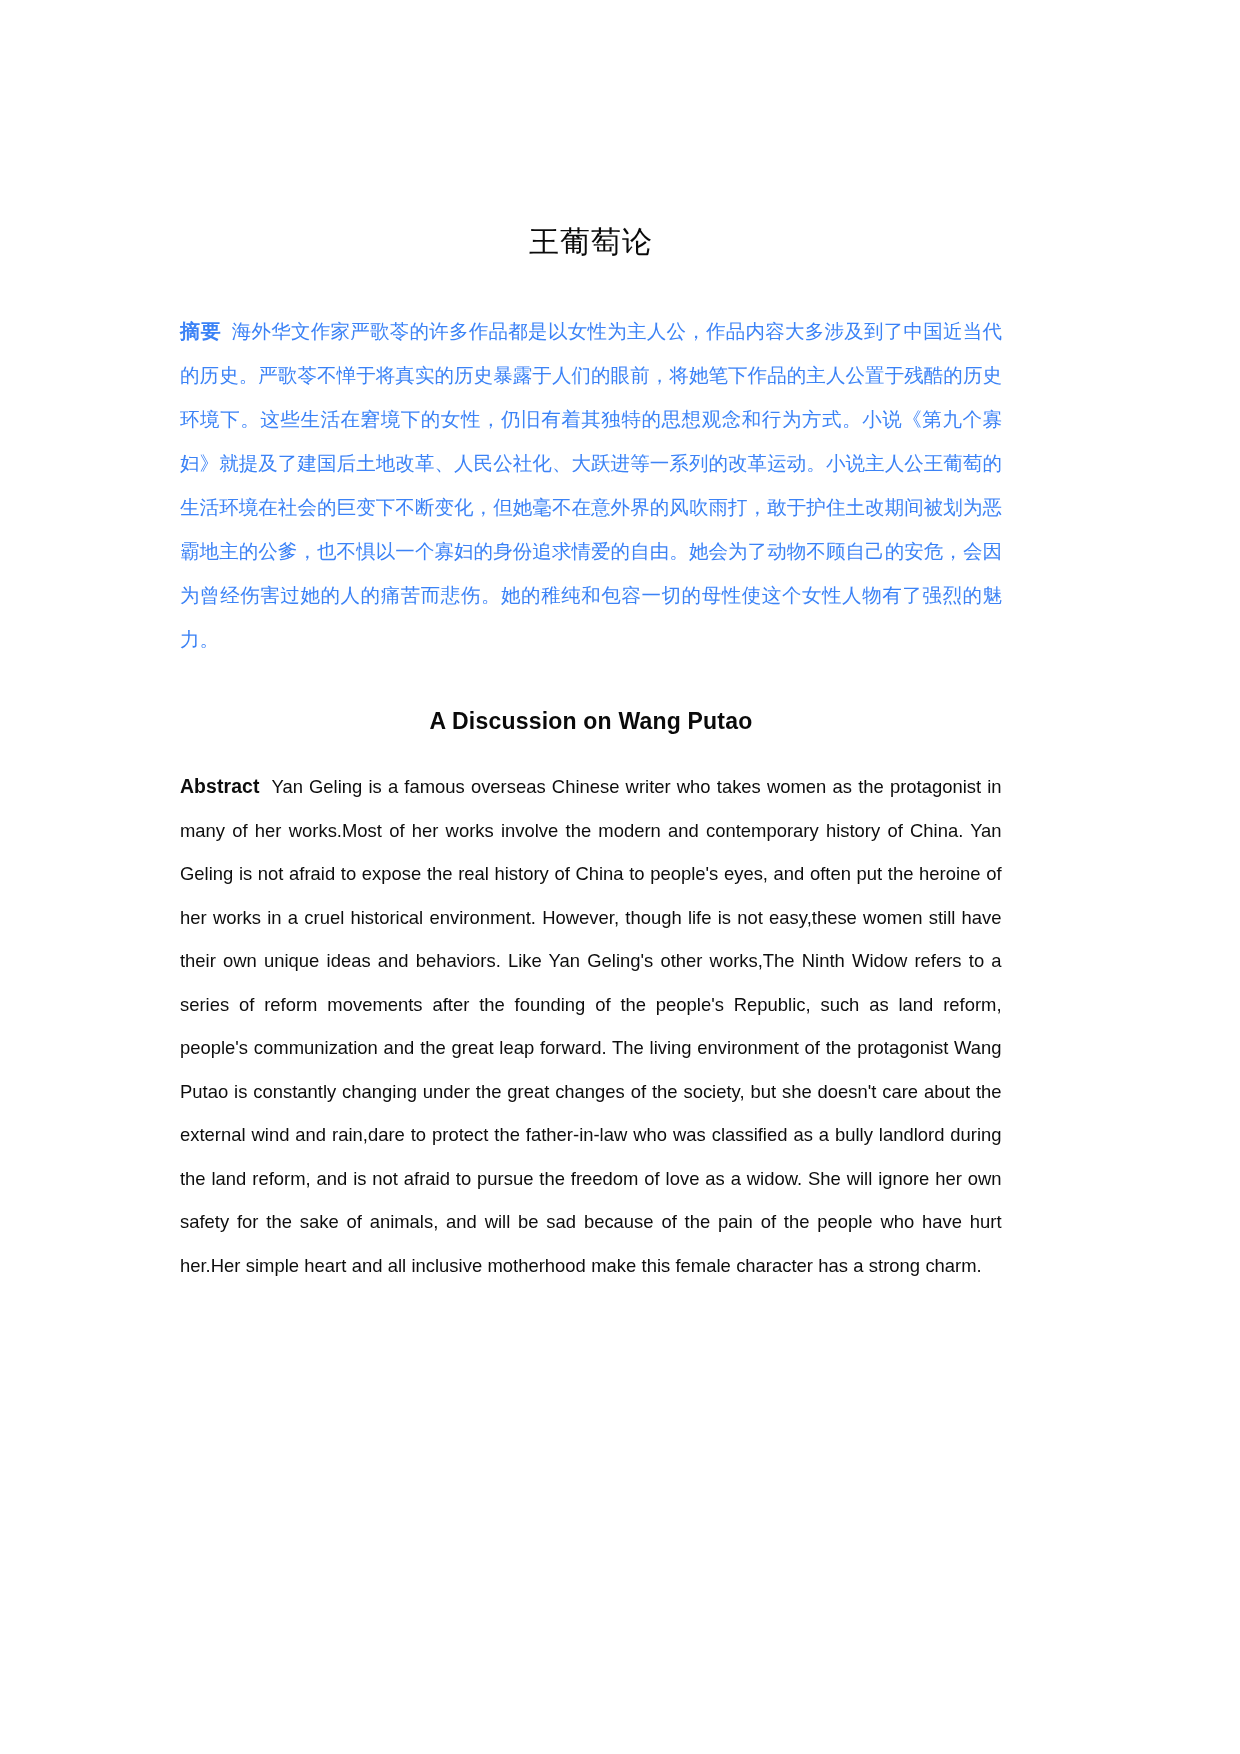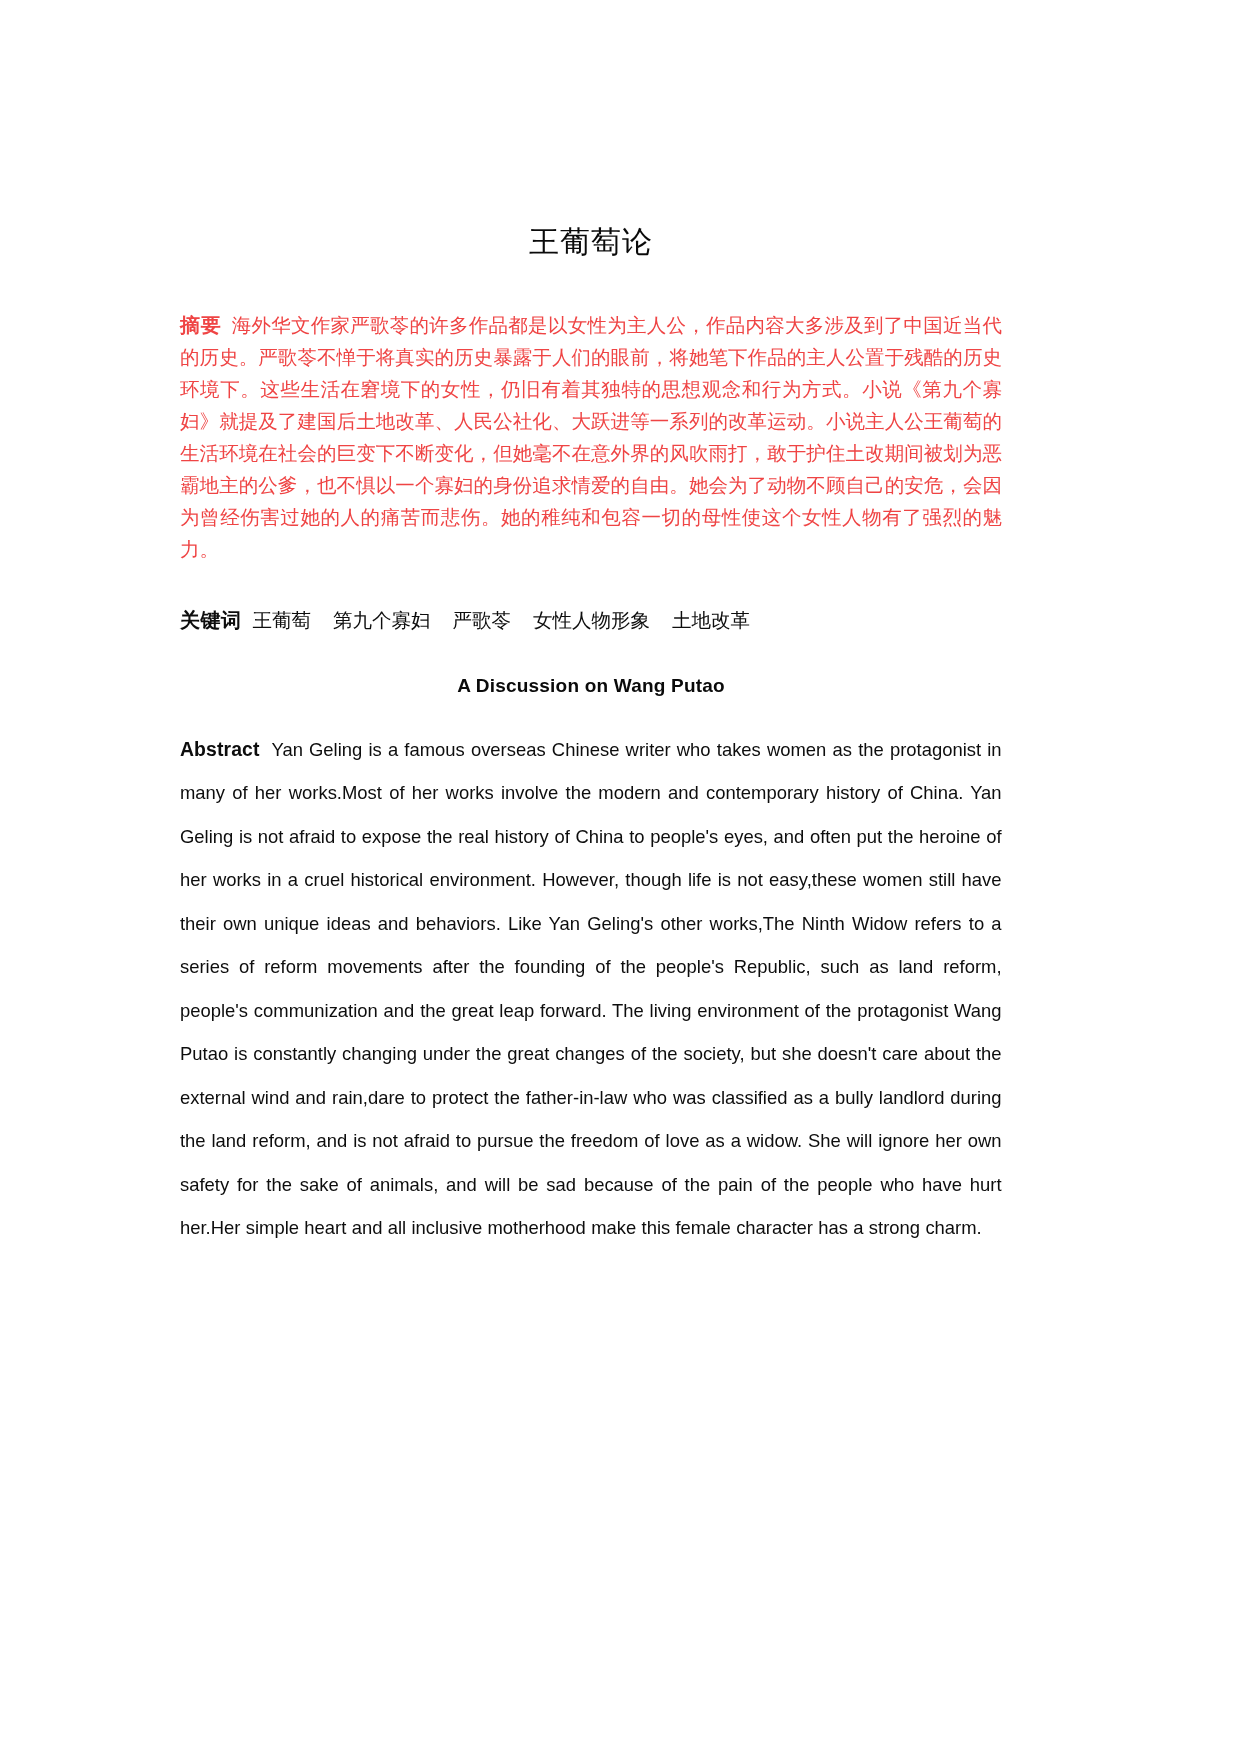--- a/index.html
+++ b/index.html
@@ -42,25 +42,25 @@
     letter-spacing: 1px;
     line-height: 1.3;
     color: #0a0a0a;
   }
 
   
   .cn-abstract {
     margin-top: 48px;
     font-family: "Liberation Serif", "DejaVu Serif", serif;
     font-size: 19.5px;
-    line-height: 32px;
+    line-height: 44px;
     text-align: justify;
     text-justify: inter-ideograph;
     text-align-last: left;
-    color: #ef4444;
+    color: #3b82f6;
   }
   .cn-abstract .lbl {
     font-family: "Liberation Sans", "DejaVu Sans", sans-serif;
     font-weight: bold;
     font-size: 20px;
     letter-spacing: 0.5px;
   }
   .cn-abstract .body-text {
     font-family: "Liberation Serif", "DejaVu Serif", serif;
   }
@@ -81,25 +81,25 @@
     letter-spacing: 0.5px;
     margin-right: 6px;
   }
   .cn-keywords .kw {
     margin-right: 22px;
   }
   .cn-keywords .kw:last-child { margin-right: 0; }
 
   
   .en-title {
-    margin-top: 32px;
+    margin-top: 43px;
     text-align: center;
     font-family: "Liberation Sans", "DejaVu Sans", sans-serif;
     font-weight: bold;
-    font-size: 19px;
+    font-size: 23px;
     line-height: 1.4;
     letter-spacing: 0.2px;
     color: #0a0a0a;
   }
 
   
   .en-abstract {
     margin-top: 28px;
     font-family: "Liberation Sans", "DejaVu Sans", sans-serif;
     font-size: 19px;
@@ -124,23 +124,20 @@
 
 <div class="page">
   <div class="content">
 
     <h1 class="doc-title">王葡萄论</h1>
 
     <p class="cn-abstract">
       <span class="lbl">摘要</span><span>&nbsp; </span><span class="body-text">海外华文作家严歌苓的许多作品都是以女性为主人公，作品内容大多涉及到了中国近当代的历史。严歌苓不惮于将真实的历史暴露于人们的眼前，将她笔下作品的主人公置于残酷的历史环境下。这些生活在窘境下的女性，仍旧有着其独特的思想观念和行为方式。小说《第九个寡妇》就提及了建国后土地改革、人民公社化、大跃进等一系列的改革运动。小说主人公王葡萄的生活环境在社会的巨变下不断变化，但她毫不在意外界的风吹雨打，敢于护住土改期间被划为恶霸地主的公爹，也不惧以一个寡妇的身份追求情爱的自由。她会为了动物不顾自己的安危，会因为曾经伤害过她的人的痛苦而悲伤。她的稚纯和包容一切的母性使这个女性人物有了强烈的魅力。</span>
     </p>
 
-    <p class="cn-keywords">
-      <span class="lbl">关键词</span><span>&nbsp;</span><span class="kw">王葡萄</span><span class="kw">第九个寡妇</span><span class="kw">严歌苓</span><span class="kw">女性人物形象</span><span class="kw">土地改革</span>
-    </p>
 
     <h2 class="en-title">A Discussion on Wang Putao</h2>
 
     <p class="en-abstract">
       <span class="lbl">Abstract</span><span>&nbsp; </span><span class="body-text">Yan Geling is a famous overseas Chinese writer who takes women as the protagonist in many of her works.Most of her works involve the modern and contemporary history of China. Yan Geling is not afraid to expose the real history of China to people's eyes, and often put the heroine of her works in a cruel historical environment. However, though life is not easy,these women still have their own unique ideas and behaviors. Like Yan Geling's other works,The Ninth Widow refers to a series of reform movements after the founding of the people's Republic, such as land reform, people's communization and the great leap forward. The living environment of the protagonist Wang Putao is constantly changing under the great changes of the society, but she doesn't care about the external wind and rain,dare to protect the father-in-law who was classified as a bully landlord during the land reform, and is not afraid to pursue the freedom of love as a widow. She will ignore her own safety for the sake of animals, and will be sad because of the pain of the people who have hurt her.Her simple heart and all inclusive motherhood make this female character has a strong charm.</span>
     </p>
 
   </div>
 </div>
 

